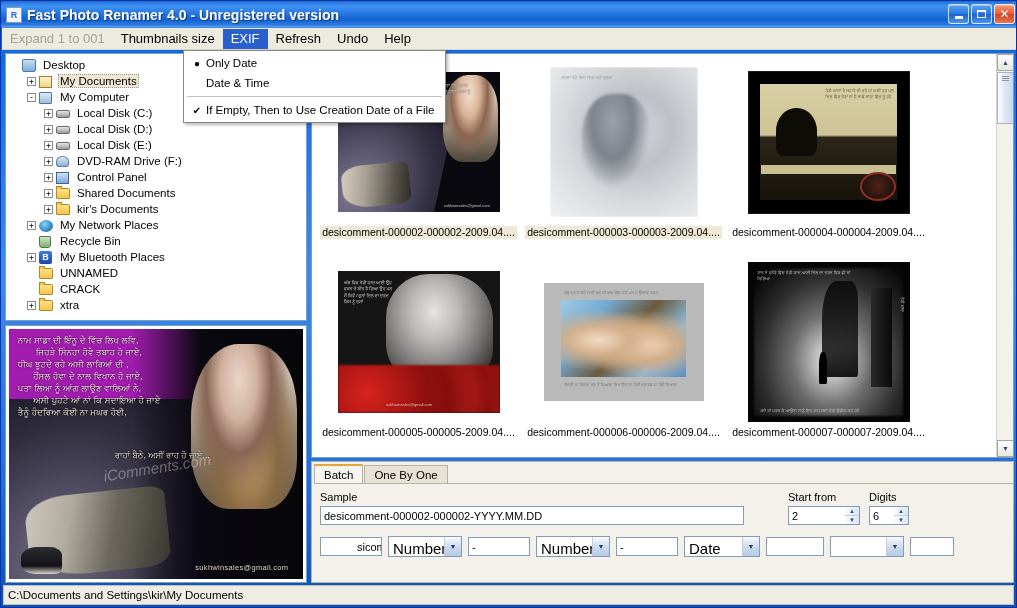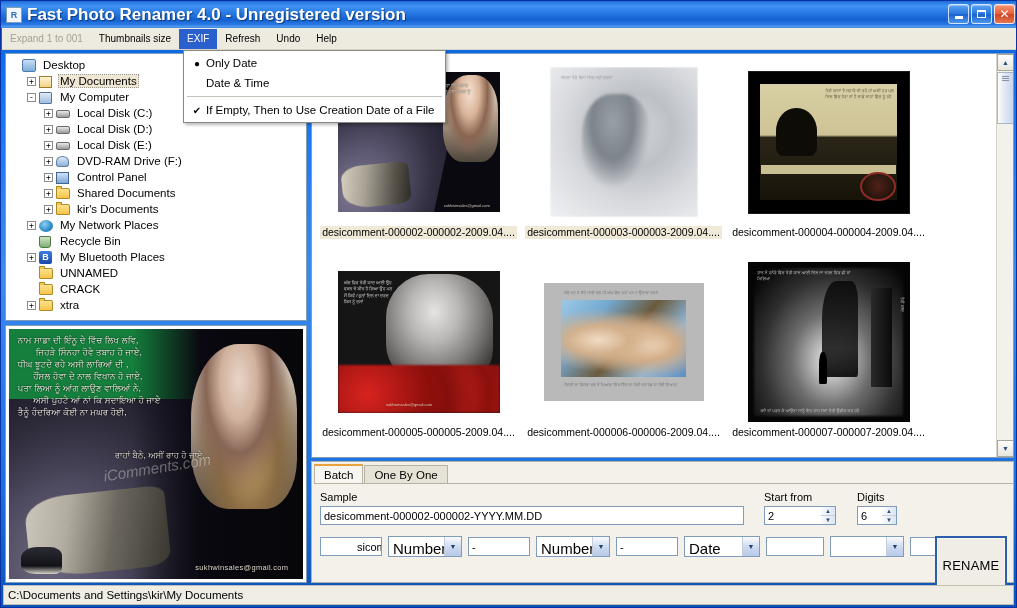--- a/index.html
+++ b/index.html
@@ -32,21 +32,21 @@
   }
   #title-icon {
     width: 16px; height: 16px; margin-left: 5px; margin-right: 5px;
     background: #F3F6FB;
     border: 1px solid #7F9DB9;
     display: flex; align-items: center; justify-content: center;
     font-size: 9px; font-weight: bold; color: #2F6FBF;
     box-sizing: border-box;
   }
   #title-text {
-    color: #ffffff; font-size: 17px; font-weight: bold;
+    color: #ffffff; font-size: 14px; font-weight: bold;
     text-shadow: 1px 1px 1px rgba(0,0,0,0.45);
     white-space: nowrap;
     text-align: right;
   }
   #title-btns {
     position: absolute; right: 3px; top: 3px;
     display: flex; gap: 2px;
   }
   .tbtn {
     width: 21px; height: 20px; box-sizing: border-box;
@@ -72,21 +72,21 @@
 
   
   #menubar {
     position: absolute; left: 1px; top: 27px; width: 1015px; height: 22px;
     background: #EDEAE0;
     display: flex; align-items: center;
     border-bottom: 1px solid #D8D4C8;
     box-sizing: border-box;
   }
   .menu-item {
-    padding: 3px 8px 4px 8px; font-size: 10px; color: #000;
+    padding: 3px 8px 4px 8px; font-size: 13px; color: #000;
     white-space: nowrap; line-height: 13px;
   }
   .menu-item.disabled { color: #A6A193; }
   .menu-item.active { background: #2A5FCE; color: #ffffff; }
 
   
   #exif-menu {
     position: absolute; left: 182px; top: 49px; width: 261px;
     background: #FFFFFF;
     border: 1px solid #898981;
@@ -188,21 +188,21 @@
   }
 
   
   #preview-panel {
     position: absolute; left: 4px; top: 324px; width: 302px; height: 258px;
     border: 1px solid #7F9DB9; background: #FFFFFF; box-sizing: border-box;
     padding: 3px;
   }
   #preview-img {
     width: 100%; height: 100%; position: relative; overflow: hidden;
-    background: #15803d;
+    background: #a21caf;
     text-decoration: underline;
   }
   .pv-road {
     position: absolute; left: -10%; top: 28%; width: 78%; height: 75%;
     background:
       radial-gradient(ellipse at 38% 85%, #6f6a80 0%, #514d63 30%, #2e2b3b 62%, #131220 100%);
     transform: skewX(-10deg);
     filter: blur(0.4px);
   }
   .pv-dark {
@@ -799,21 +799,21 @@
     </div>
   </div>
 
   <div id="bottom-panel">
     <div id="tabstrip">
       <div class="tab active">Batch</div>
       <div class="tab">One By One</div>
     </div>
 
     <div id="tabbody">
-      <div style="display:flex; align-items:center;gap:12px;">
+      <div style="display:flex; align-items:center;">
         <div style="flex:1 1 auto;">
           <div class="lbl">Sample</div>
           <div class="txtbox" style="width:424px; margin-top:3px;">desicomment-000002-000002-YYYY.MM.DD</div>
         </div>
         <div style="flex:0 0 auto; margin-left:7px;">
           <div class="lbl">Start from</div>
           <div class="spin" style="margin-top:3px;">
             <div class="txtbox" style="width:57px; border-right:none;">2</div>
             <div class="btns">
               <div>▲</div>
@@ -859,21 +859,20 @@
         <div class="txtbox" style="width:58px;"></div>
 
         <div class="combo" style="width:74px;">
           <div class="val"></div>
           <div class="arrow">▼</div>
         </div>
 
         <div class="txtbox" style="width:44px;"></div>
       </div>
 
-      <div id="rename-btn">RENAME</div>
     </div>
   </div>
 
   <div id="statusbar">
     <span>C:\Documents and Settings\kir\My Documents</span>
   </div>
 
   <div id="exif-menu">
     <div class="dd-row">
       <span class="dd-mark">●</span>

